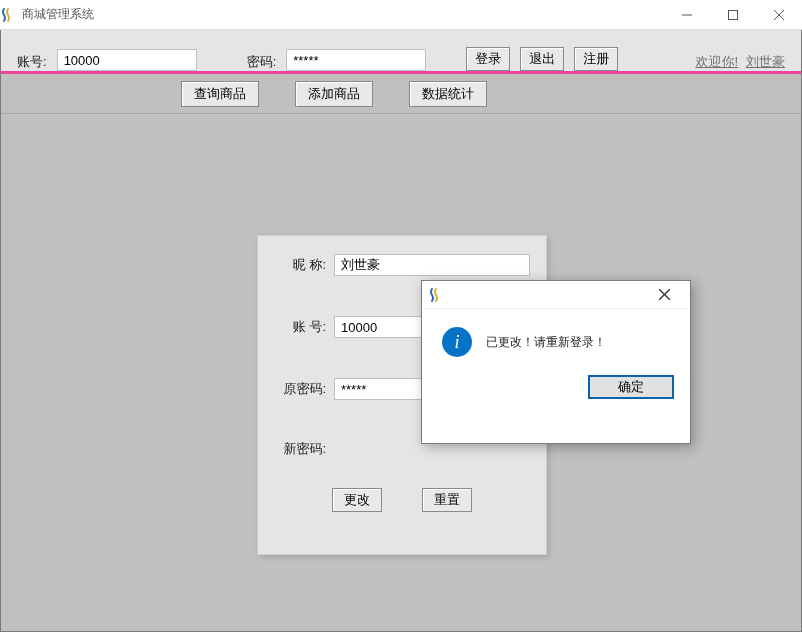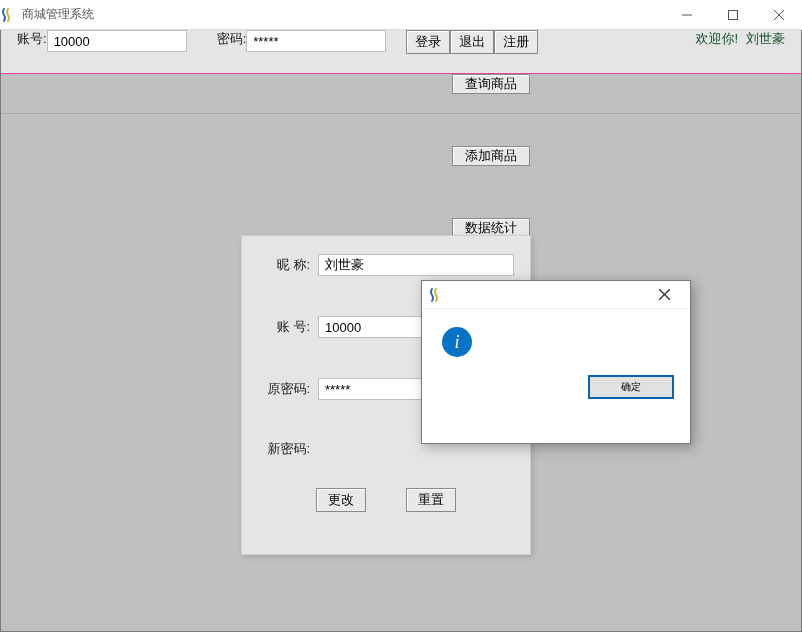--- a/index.html
+++ b/index.html
@@ -36,23 +36,24 @@
       position: relative;
       background: #c0c0c0;
       height: calc(632px - 30px);
       border: 1px solid #7a7a7a;
       border-top: none;
     }
     .topbar {
       height: 44px;
       background: #e5e5e5;
       display: flex;
-      align-items: flex-start;
+      align-items: flex-end;
+      gap: 10px;
       padding: 0 16px;
-      border-bottom: 1px solid #ec4899;
+      border-bottom: 3px solid #ec4899;
     }
     .topbar .lbl { color: #222; }
     .topbar input[type="text"], .topbar input[type="password"] {
       height: 22px;
       background: #fff;
       border: 1px solid #bfbfbf;
       padding: 0 6px;
       font-size: 13px;
     }
     .topbar input.acct { width: 140px; }
@@ -60,43 +61,42 @@
     .std-btn {
       height: 24px;
       min-width: 42px;
       padding: 0 8px;
       background: #e9e9e9;
       border: 1px solid #8a8a8a;
       box-shadow: inset 1px 1px 0 #fff;
       font-size: 13px;
       cursor: pointer;
     }
-    .topbar .welcome { margin-left: auto; color: #14532d; display: flex; gap: 8px; white-space: nowrap;}
+    .topbar .welcome { margin-left: auto; color: #737373; display: flex; gap: 8px; white-space: nowrap; text-decoration: underline;}
     .navbar {
       height: 40px;
       display: flex;
       align-items: center;
       justify-content: flex-start;
-      gap: 52px;
+      gap: 36px;
       padding-left: 180px;
       border-bottom: 1px solid #aaa;
-      flex-direction: column;
     }
     .nav-btn {
       height: 26px;
       padding: 0 12px;
       background: #e9e9e9;
       border: 1px solid #8a8a8a;
       box-shadow: inset 1px 1px 0 #fff;
       font-size: 13px;
       cursor: pointer;
     }
     .panel {
       position: absolute;
-      left: 240px;
+      left: 256px;
       top: 205px;
       width: 290px;
       height: 320px;
       background: #e5e5e5;
       border: 1px solid #cfcfcf;
       box-shadow: 2px 2px 6px rgba(0,0,0,0.15);
       padding: 18px 16px;
     }
     .form-row {
       display: flex;
@@ -166,21 +166,21 @@
     .dialog .dlg-actions {
       display: flex;
       justify-content: flex-end;
       padding: 8px 16px 12px 16px;
     }
     .ok-btn {
       width: 86px;
       height: 24px;
       background: #e1e1e1;
       border: 2px solid #0a64ad;
-      font-size: 10px;
+      font-size: 13px;
       cursor: pointer;
       margin-left: 24px;
     }
     svg { display: block; }
   </style>
 </head>
 <body>
 
 <div class="titlebar">
   <span class="tb-icon">
@@ -265,19 +265,20 @@
       </span>
       <div class="dlg-close">
         <svg width="11" height="11">
             <line x1="0" y1="0" x2="11" y2="11" stroke="#333" stroke-width="1.3"></line>
             <line x1="11" y1="0" x2="0" y2="11" stroke="#333" stroke-width="1.3"></line>
           </svg>
       </div>
     </div>
     <div class="dlg-body">
       <div class="info-icon">i</div>
+      <div class="dlg-msg">已更改！请重新登录！</div>
     </div>
     <div class="dlg-actions">
       <button class="ok-btn">确定</button>
     </div>
   </div>
 
 </div>
 
 </body></html>

